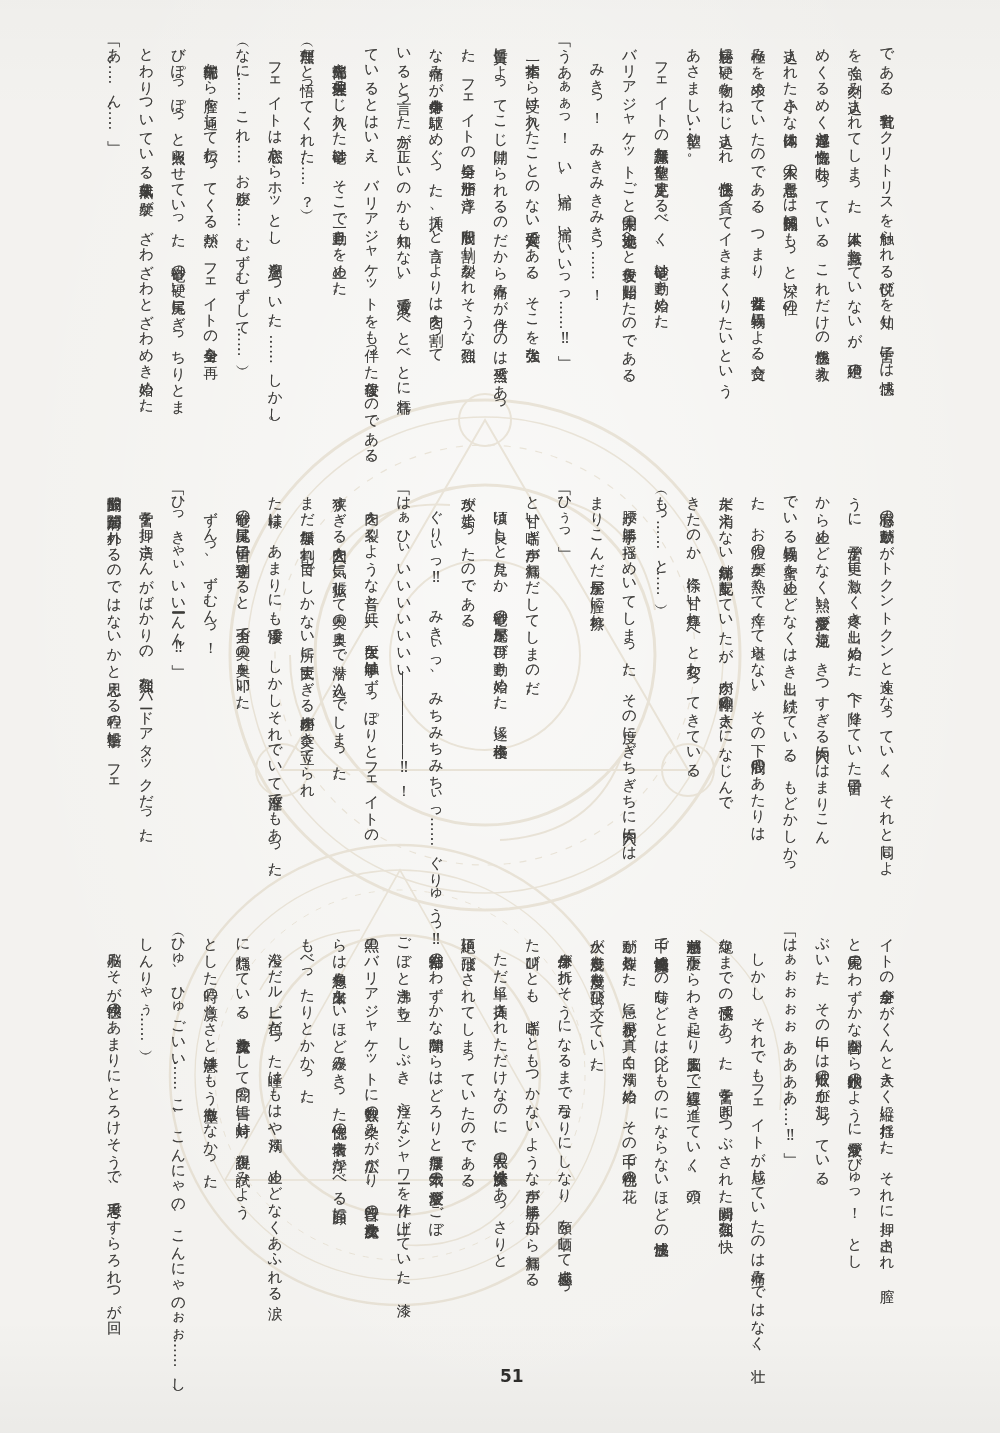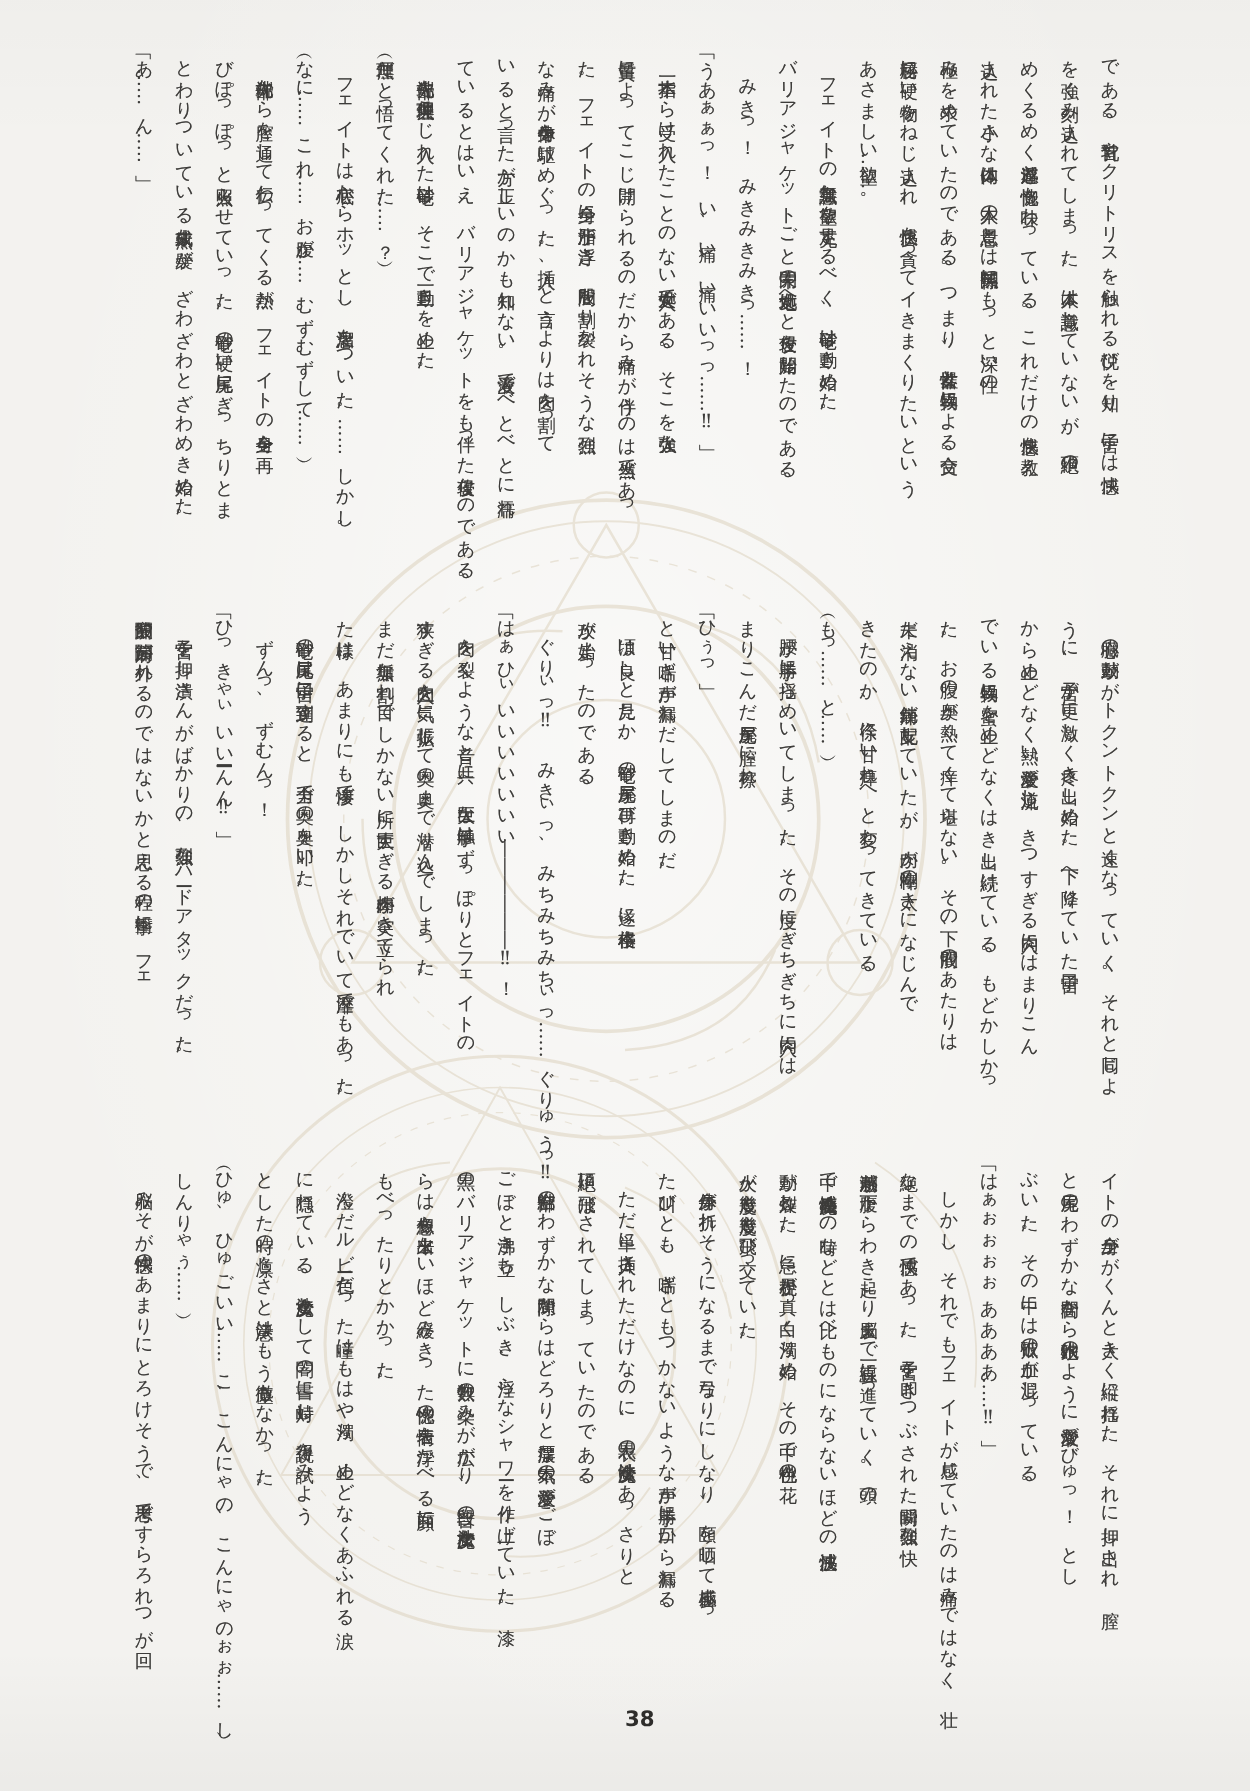--- a/index.html
+++ b/index.html
@@ -175,15 +175,15 @@
       <p>らは想像も出来ないほど緩みきった恍惚の表情を浮かべる顔面に</p>
       <p>もべったりとかかった。</p>
       <p>　澄んだルビー色だった瞳はもはや濁り、止めどなくあふれる涙</p>
       <p>に隠れている。魔法少女として闇の書に対峙し、説得を試みよう</p>
       <p>とした時の凛々しさと決意はもう微塵もなかった。</p>
       <p>（ひゅ、ひゅごいい……こ、こんにゃの、こんにゃのぉぉ……し、</p>
       <p>しんりゃぅ……）</p>
       <p>　脳みそが快感のあまりにとろけそうで、思考ですらろれつが回</p>
     </div>
 
-  <div id="page-number">38</div>
+  <div id="page-number">51</div>
 
 </div>
 
 </body></html>

